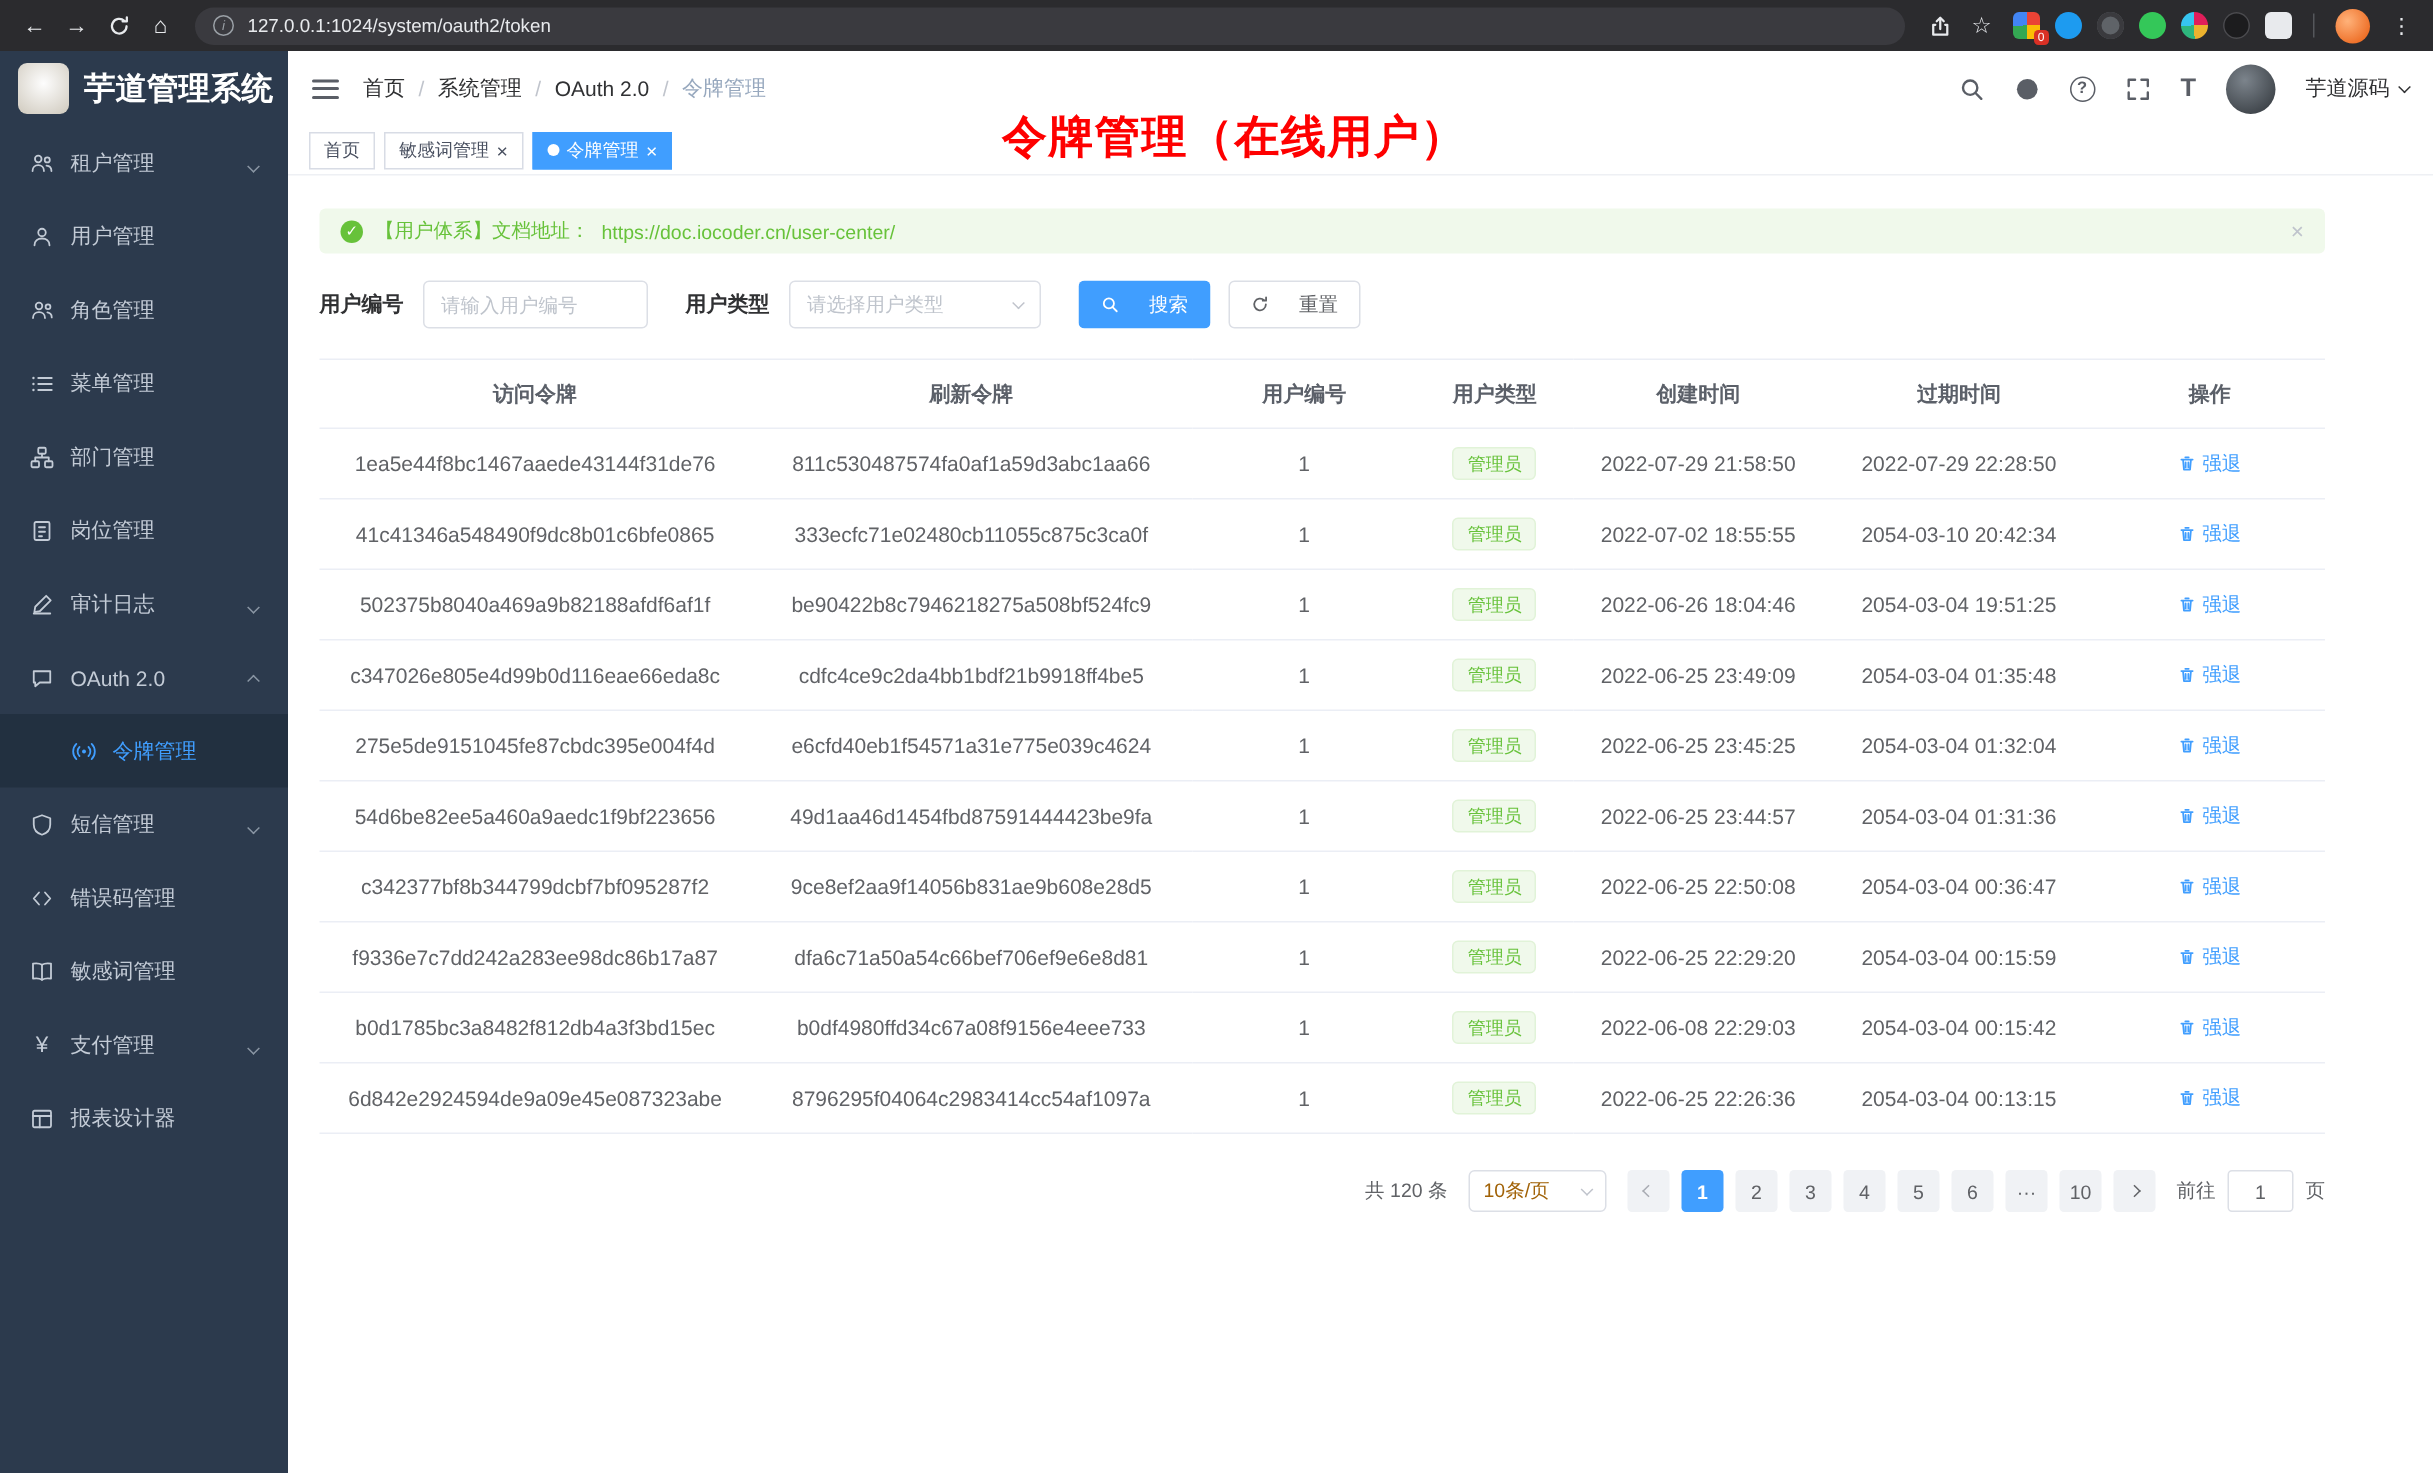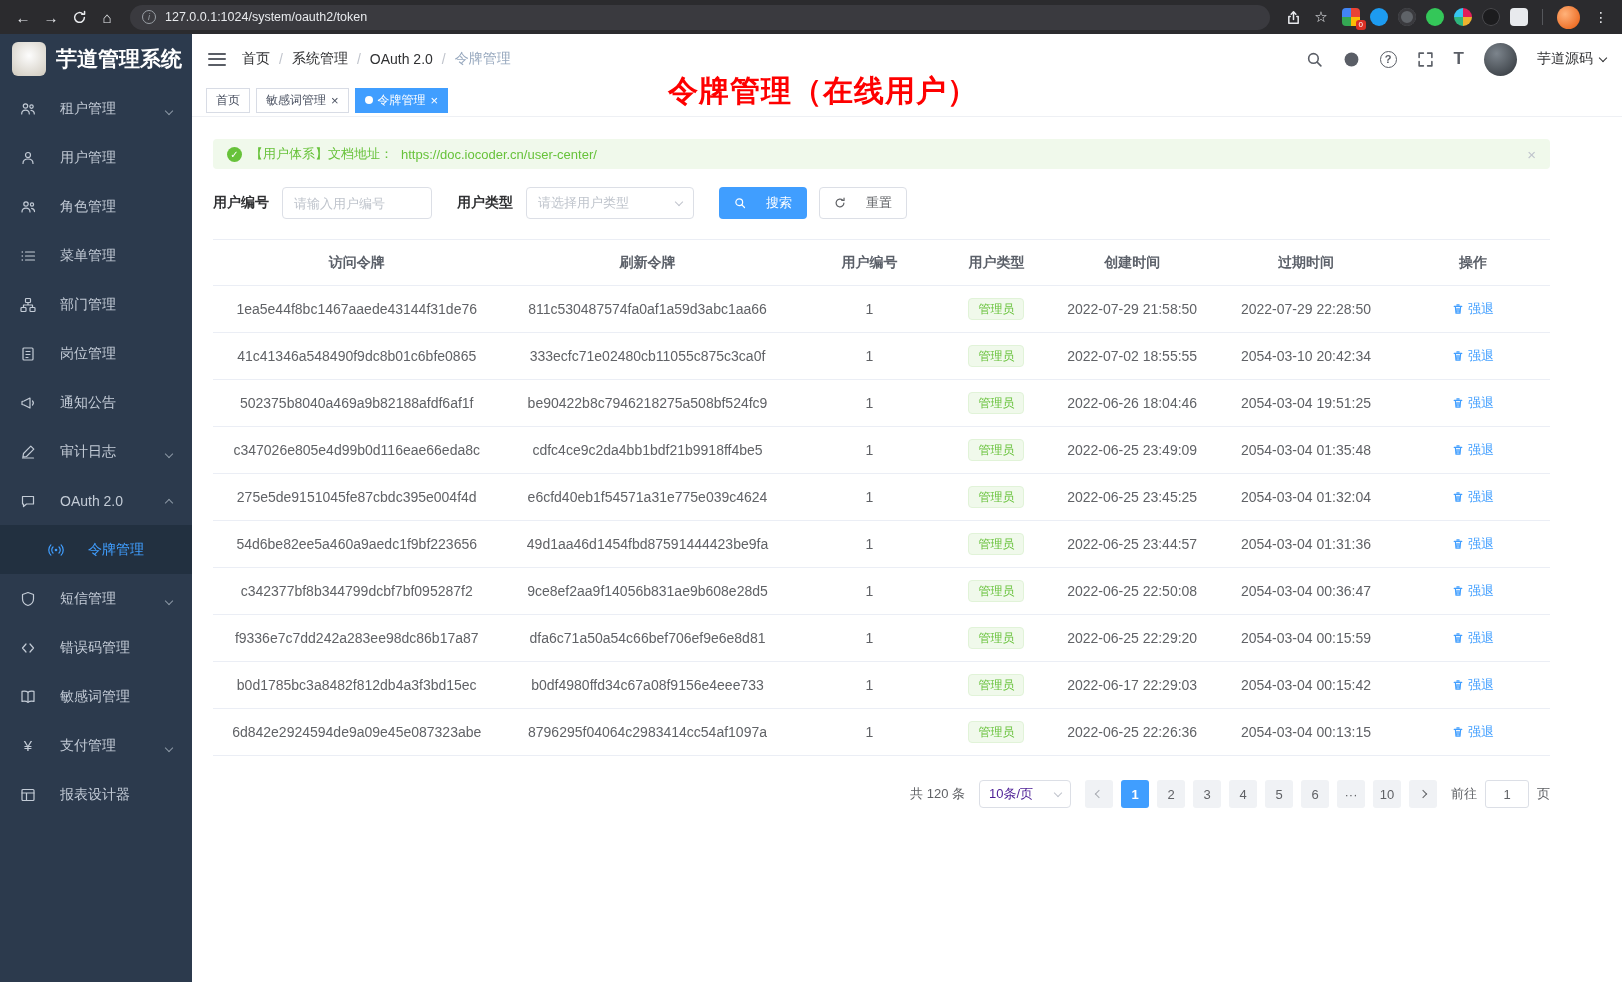--- a/index.html
+++ b/index.html
@@ -28,21 +28,21 @@
   .divider-v { width:1px; height:16px; background:#55575b; margin:0 4px; }
   .profile-chip { width:23px; height:23px; border-radius:50%; background:radial-gradient(circle at 35% 35%, #ffb27a, #e8590c); cursor:pointer; }
   .dots { color:#e8eaed; font-size:14px; padding:0 4px; cursor:pointer; }
   
   .app { display:flex; height:948px; }
   .sidebar { width:192px; background:#2c3a4d; flex-shrink:0; display:flex; flex-direction:column; overflow:hidden; }
   .logo { height:50px; display:flex; align-items:center; gap:10px; padding:0 12px; flex-shrink:0; }
   .logo-img { width:34px; height:34px; border-radius:6px; background:radial-gradient(circle at 50% 40%, #fdfdfd, #cfc9bd); flex-shrink:0; }
   .logo-title { color:#fff; font-size:21px; font-weight:700; white-space:nowrap; }
   .menu { flex:1; }
-  .menu-item { height:49px; display:flex; align-items:center; gap:24px; padding:0 20px; color:#c3cbd6; font-size:14px; cursor:pointer; white-space:nowrap; }
+  .menu-item { height:49px; display:flex; align-items:center; gap:11px; padding:0 20px; color:#c3cbd6; font-size:14px; cursor:pointer; white-space:nowrap; }
   .menu-item .mi-icon { width:16px; height:16px; display:flex; align-items:center; justify-content:center; flex-shrink:0; }
   .menu-item svg { width:16px; height:16px; fill:none; stroke:currentColor; stroke-width:1.2; stroke-linecap:round; stroke-linejoin:round; }
   .menu-item .arrow { margin-left:auto; color:#8b97a5; }
   .submenu { background:#223040; }
   .submenu .menu-item { padding-left:48px; }
   .menu-item.active { color:#409eff; }
   .yen { font-size:15px; line-height:1; }
   
   .main { flex:1; display:flex; flex-direction:column; position:relative; background:#fff; min-width:0; }
   .topbar { height:50px; display:flex; align-items:center; padding:0 16px; gap:16px; flex-shrink:0; }
@@ -80,21 +80,21 @@
   .btn-primary { background:#409eff; color:#fff; }
   .btn-plain { background:#fff; border-color:#dcdfe6; color:#606266; margin-left:12px; }
   .btn svg { width:12px; height:12px; fill:none; stroke:currentColor; stroke-width:1.6; stroke-linecap:round; stroke-linejoin:round; }
   .table { width:100%; border-collapse:collapse; margin-top:20px; table-layout:fixed; }
   .table th { height:46px; font-size:14px; color:#5b6069; font-weight:700; border-top:1px solid #ebeef5; border-bottom:1px solid #ebeef5; text-align:center; }
   .table td { height:47px; font-size:14px; color:#606266; border-bottom:1px solid #ebeef5; text-align:center; white-space:nowrap; overflow:hidden; }
   .tag { display:inline-block; padding:3px 9px; background:#f0f9eb; border:1px solid #e1f3d8; color:#67c23a; border-radius:4px; font-size:12px; line-height:1.2; }
   .link { color:#409eff; font-size:13px; display:inline-flex; align-items:center; gap:4px; cursor:pointer; text-decoration:none; }
   .link svg { width:12px; height:12px; fill:none; stroke:currentColor; stroke-width:1.6; stroke-linecap:round; stroke-linejoin:round; }
   .pagination { margin-top:24px; display:flex; align-items:center; justify-content:flex-end; gap:14px; font-size:13px; color:#606266; }
-  .psel { width:92px; height:28px; border:1px solid #dcdfe6; border-radius:4px; display:flex; align-items:center; justify-content:space-between; padding:0 9px; color:#4c1d95; cursor:pointer; }
+  .psel { width:92px; height:28px; border:1px solid #dcdfe6; border-radius:4px; display:flex; align-items:center; justify-content:space-between; padding:0 9px; color:#a16207; cursor:pointer; }
   .pages { display:flex; align-items:center; gap:8px; }
   .pbtn { min-width:28px; height:28px; border-radius:3px; background:#f0f2f5; color:#606266; display:flex; align-items:center; justify-content:center; font-size:13px; cursor:pointer; padding:0 4px; }
   .pbtn.active { background:#409eff; color:#fff; font-weight:700; }
   .pbtn.prev { color:#a8abb2; }
   .goto { display:flex; align-items:center; gap:8px; }
   .ginput { width:44px; height:28px; border:1px solid #dcdfe6; border-radius:3px; text-align:center; font-size:13px; color:#606266; outline:none; }
   .chev { display:inline-block; width:6px; height:6px; border-right:1.5px solid currentColor; border-bottom:1.5px solid currentColor; }
   .chev.down { transform:rotate(45deg); margin-top:-3px; }
   .chev.up { transform:rotate(-135deg); margin-top:3px; }
   .chev.left { transform:rotate(135deg); }
@@ -210,29 +210,20 @@
               <svg viewBox="0 0 16 16">
                 <rect x="3" y="2" width="10" height="12" rx="1"></rect>
                 <path d="M6 5.5h4M6 8.5h4M6 11.5h2"></path>
               </svg>
             </span>
           <span>岗位管理</span>
         </div>
         <div class="menu-item">
           <span class="mi-icon">
               <svg viewBox="0 0 16 16">
-                <path d="M2 6.5v3l2 .5 6 3V3L4 6l-2 .5z"></path>
-                <path d="M12.5 6a3 3 0 0 1 0 4"></path>
-              </svg>
-            </span>
-          <span>通知公告</span>
-        </div>
-        <div class="menu-item">
-          <span class="mi-icon">
-              <svg viewBox="0 0 16 16">
                 <path d="M10.8 2.2l3 3-7.3 7.3-3.6.6.6-3.6z"></path>
                 <path d="M2.5 14h11"></path>
               </svg>
             </span>
           <span>审计日志</span>
           <span class="arrow"><i class="chev down"></i></span>
         </div>
         <div class="menu-item">
           <span class="mi-icon">
               <svg viewBox="0 0 16 16">
@@ -525,21 +516,21 @@
                       <path d="M3 4.5h10M6.5 2.5h3M4.5 4.5l.8 9h5.4l.8-9M6.8 7v4.5M9.2 7v4.5"></path>
                     </svg>
                     <span>强退</span>
                   </a></td>
             </tr>
             <tr>
               <td>b0d1785bc3a8482f812db4a3f3bd15ec</td>
               <td>b0df4980ffd34c67a08f9156e4eee733</td>
               <td>1</td>
               <td><span class="tag">管理员</span></td>
-              <td>2022-06-17 22:29:03</td>
+              <td>2022-06-08 22:29:03</td>
               <td>2054-03-04 00:15:42</td>
               <td><a class="link">
                     <svg viewBox="0 0 16 16">
                       <path d="M3 4.5h10M6.5 2.5h3M4.5 4.5l.8 9h5.4l.8-9M6.8 7v4.5M9.2 7v4.5"></path>
                     </svg>
                     <span>强退</span>
                   </a></td>
             </tr>
             <tr>
               <td>6d842e2924594de9a09e45e087323abe</td>

